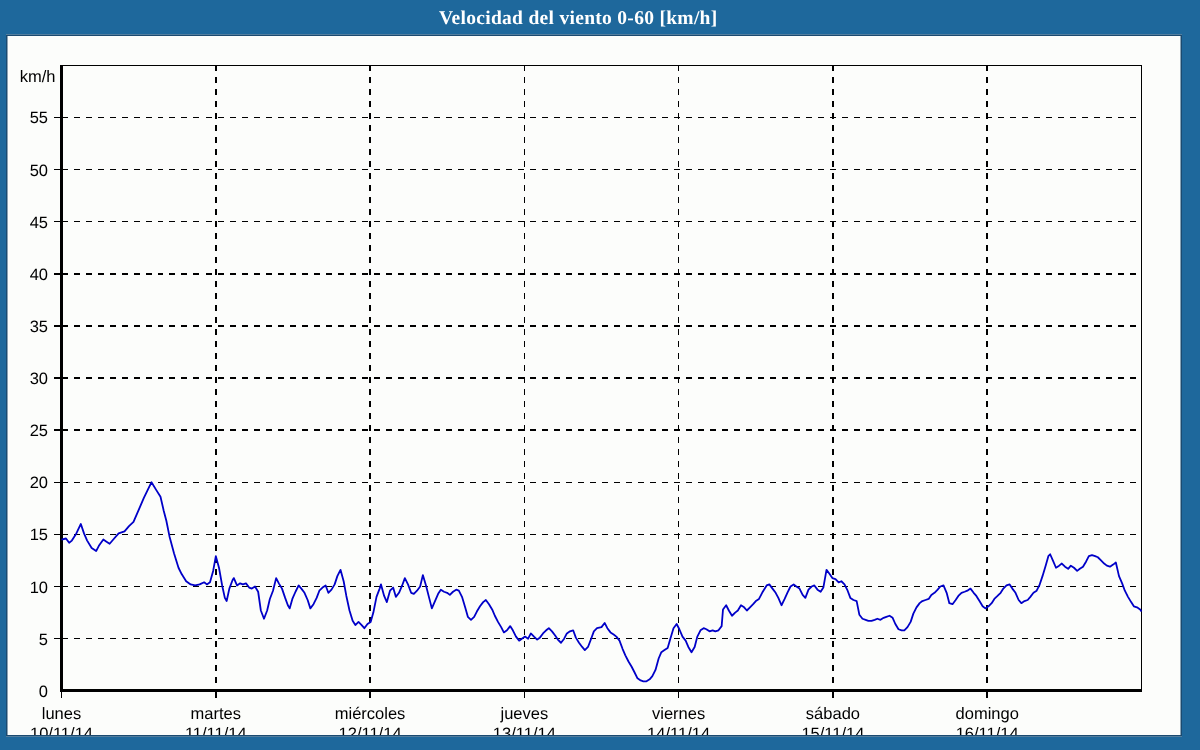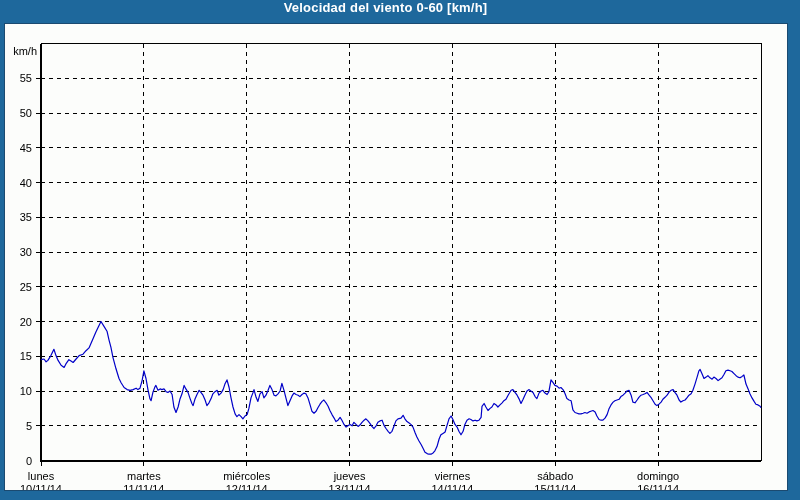--- a/index.html
+++ b/index.html
@@ -3,21 +3,21 @@
 <meta charset="utf-8">
 <style>
   html,body{margin:0;padding:0;}
   body{
     width:800px;height:500px;position:relative;overflow:hidden;
     font-family:"Liberation Sans",sans-serif;
     background:#1E689C;
   }
   .titlebar{
     position:absolute;left:0;top:0;width:771px;height:23px;
-    display:flex;justify-content:center;
+    display:flex;align-items:center;justify-content:center;font-family:Liberation Serif, serif;
   }
   .titlebar span{
     color:#FFFFFF;font-size:13px;font-weight:bold;letter-spacing:0.2px;
   }
   .panel{
     position:absolute;left:4px;top:23px;width:784px;height:468px;
     background:#FCFDFB;border:1px solid #1B4A70;box-sizing:border-box;
   }
   svg text{
     font-family:"Liberation Sans",sans-serif;

